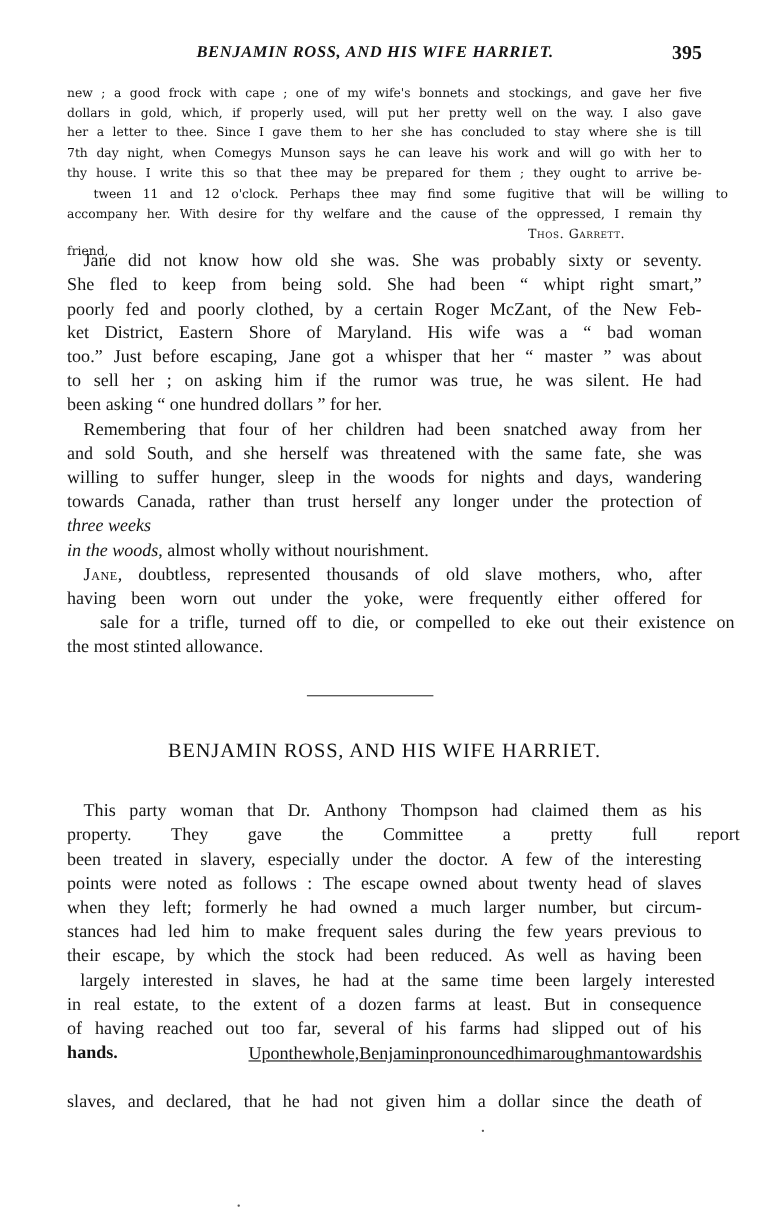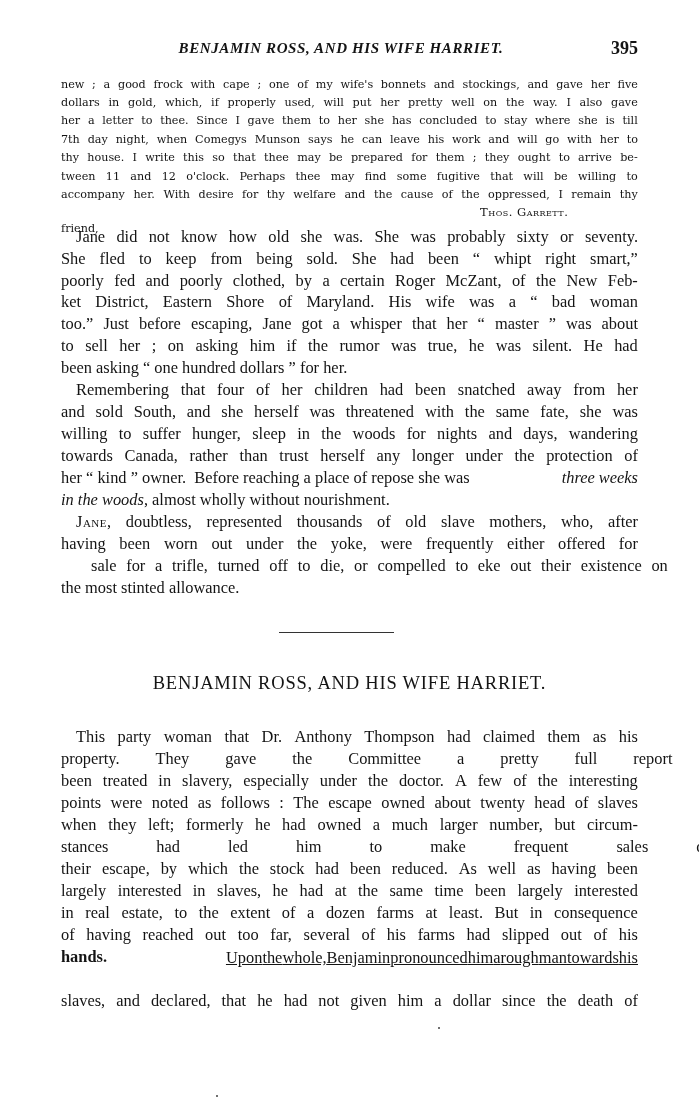--- a/index.html
+++ b/index.html
@@ -135,21 +135,21 @@
         <span>prepared</span>
         <span>for</span>
         <span>them</span>
         <span>;</span>
         <span>they</span>
         <span>ought</span>
         <span>to</span>
         <span>arrive</span>
         <span>be-</span>
       </div>
-    <div class="line small" style="top: 170px; display: flex; justify-content: space-between;">
+    <div class="line small" style="top: 170px; display: flex; justify-content: space-between; margin-left: 24px;">
         <span>tween</span>
         <span>11</span>
         <span>and</span>
         <span>12</span>
         <span>o'clock.</span>
         <span>Perhaps</span>
         <span>thee</span>
         <span>may</span>
         <span>find</span>
         <span>some</span>
@@ -339,21 +339,20 @@
         <span>trust</span>
         <span>herself</span>
         <span>any</span>
         <span>longer</span>
         <span>under</span>
         <span>the</span>
         <span>protection</span>
         <span>of</span>
       </div>
     <div class="line body" style="top:468px; display:flex; justify-content:space-between">
-      <span style="white-space:pre">her “ kind ” owner.  Before reaching a place of repose she was </span>
       <i>three weeks</i>
     </div>
     <div class="line body last" style="top:490px"><i>in the woods</i><span>, almost wholly without nourishment.</span></div>
   </div>
 
   <div>
     <div class="line body indent" style="top:512px; text-align-last:left; display:flex">
         <span class="sc" style="font-variant:small-caps">Jane</span>
         <span style="flex:1; text-align:justify; text-align-last:justify; white-space:nowrap">, doubtless, represented thousands of old slave mothers, who, after</span>
       </div>
@@ -465,21 +464,21 @@
         <span>he</span>
         <span>had</span>
         <span>owned</span>
         <span>a</span>
         <span>much</span>
         <span>larger</span>
         <span>number,</span>
         <span>but</span>
         <span>circum-</span>
       </div>
-    <div class="line body" style="top: 837px; display: flex;  gap: 48px;">
+    <div class="line body" style="top: 837px; display: flex; justify-content: space-between;">
         <span>stances</span>
         <span>had</span>
         <span>led</span>
         <span>him</span>
         <span>to</span>
         <span>make</span>
         <span>frequent</span>
         <span>sales</span>
         <span>during</span>
         <span>the</span>
@@ -497,21 +496,21 @@
         <span>stock</span>
         <span>had</span>
         <span>been</span>
         <span>reduced.</span>
         <span>As</span>
         <span>well</span>
         <span>as</span>
         <span>having</span>
         <span>been</span>
       </div>
-    <div class="line body" style="top: 881px; display: flex; justify-content: space-between;">
+    <div class="line body" style="top: 881px; display: flex; justify-content: space-between; margin-left: 12px;">
         <span>largely</span>
         <span>interested</span>
         <span>in</span>
         <span>slaves,</span>
         <span>he</span>
         <span>had</span>
         <span>at</span>
         <span>the</span>
         <span>same</span>
         <span>time</span>

